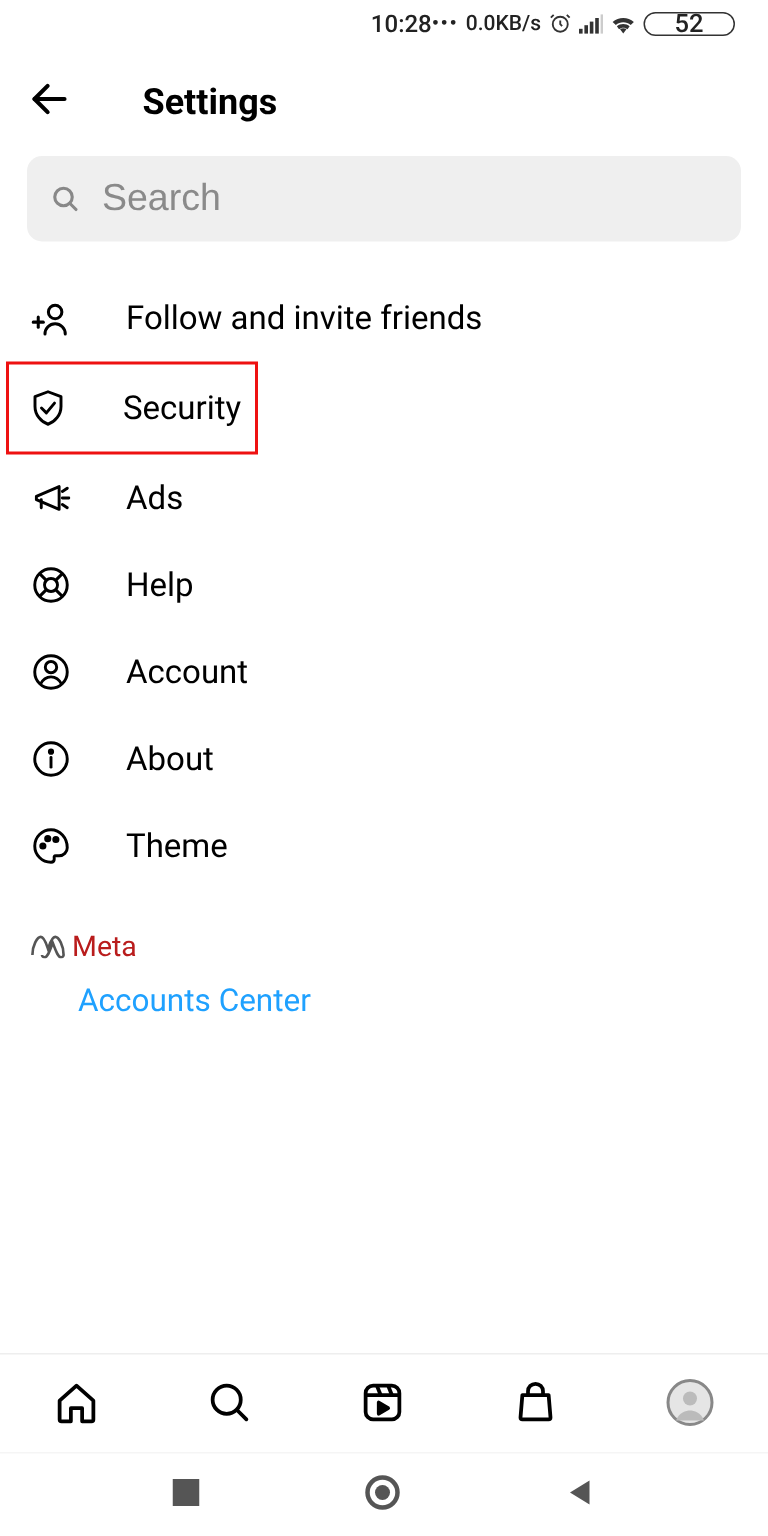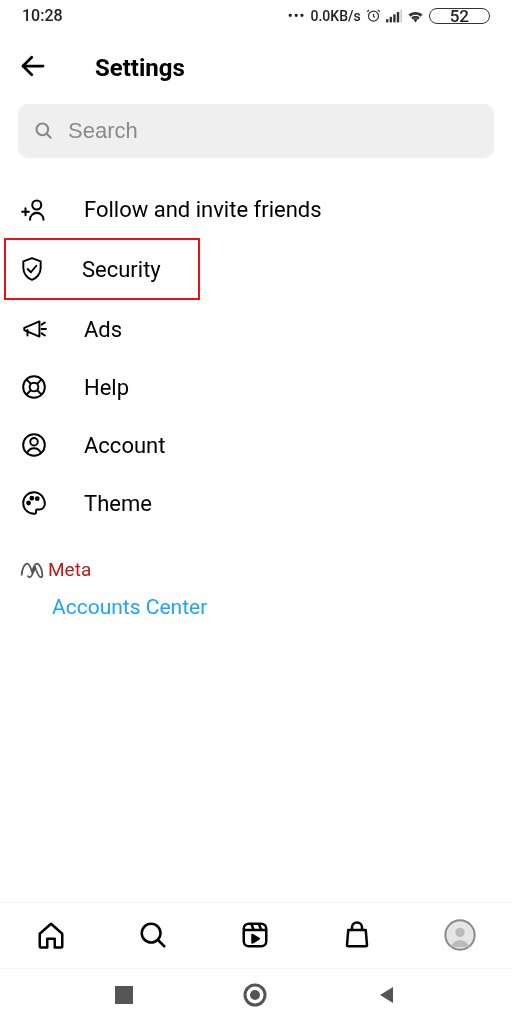--- a/index.html
+++ b/index.html
@@ -8,21 +8,21 @@
     height: 1024px;
     background: #fff;
     font-family: -apple-system, BlinkMacSystemFont, "Segoe UI", Roboto, sans-serif;
     color: #000;
     position: relative;
     overflow: hidden;
   }
   
   .status-bar {
     display: flex;
-    justify-content: space-between;
+    justify-content: flex-end;
     align-items: center;
     padding: 6px 22px 4px 22px;
     font-size: 16px;
     font-weight: 500;
     color: #222;
   }
   .status-right { display: flex; align-items: center; gap: 5px; font-size: 14px; }
   .status-right svg { display: block; }
   .battery {
     border: 1.5px solid #333; border-radius: 8px;
@@ -42,36 +42,36 @@
     margin: 0 18px 22px;
     background: #efefef;
     border-radius: 10px;
     display: flex;
     align-items: center;
     padding: 14px 16px;
     gap: 14px;
   }
   .search-box input {
     border: none; background: transparent;
-    font-size: 22px; color: #000000;
+    font-size: 25px; color: #000000;
     outline: none; flex: 1;
   }
   .search-box input::placeholder { color: #8a8a8a; }
   
   .menu-list { padding: 0 18px; }
   .menu-item {
     display: flex;
     align-items: center;
     gap: 36px;
     padding: 15px 2px;
     font-size: 22px;
     cursor: pointer;
   }
   .menu-item .icon { width: 28px; height: 28px; display: flex; align-items: center; justify-content: center; flex-shrink: 0; }
-  .highlight { border: 2.5px solid #e11; margin-left: -14px; padding-left: 12px; width: 196px; }
+  .highlight { border: 2.5px solid #e11; margin-left: -14px; padding-left: 12px; width: 168px; }
   
   .meta-section { padding: 26px 20px 0; }
   .meta-logo { display: flex; align-items: center; gap: 4px; }
   .meta-label { font-size: 19px; color: #b91c1c; }
   .accounts-center { color: #1fa1ff; font-size: 21px; margin-top: 14px; margin-left: 32px; }
   
   .bottom-nav {
     position: absolute;
     bottom: 56px; left: 0; right: 0;
     border-top: 1px solid #eee;
@@ -196,20 +196,30 @@
     <span class="icon">
       <svg width="26" height="26" viewBox="0 0 24 24" fill="none" stroke="#000" stroke-width="1.8">
           <circle cx="12" cy="12" r="10"></circle>
           <circle cx="12" cy="9" r="3.5"></circle>
           <path d="M5.5 19.5c1.5-3 4-4.5 6.5-4.5s5 1.5 6.5 4.5"></path>
         </svg>
     </span>
     <span>Account</span>
   </div>
 
+  <div class="menu-item">
+    <span class="icon">
+      <svg width="26" height="26" viewBox="0 0 24 24" fill="none" stroke="#000" stroke-width="1.8" stroke-linecap="round">
+          <circle cx="12" cy="12" r="10"></circle>
+          <line x1="12" y1="11" x2="12" y2="17"></line>
+          <circle cx="12" cy="7.5" r="1" fill="#000"></circle>
+        </svg>
+    </span>
+    <span>About</span>
+  </div>
 
   <div class="menu-item">
     <span class="icon">
       <svg width="26" height="26" viewBox="0 0 24 24" fill="none" stroke="#000" stroke-width="1.8">
           <path d="M12 2a10 10 0 100 20c1.5 0 2-1 2-2s-.5-2 1-2h2a5 5 0 005-5c0-6-4.5-11-10-11z"></path>
           <circle cx="7" cy="12" r="1.3" fill="#000"></circle>
           <circle cx="10" cy="7.5" r="1.3" fill="#000"></circle>
           <circle cx="15" cy="8" r="1.3" fill="#000"></circle>
         </svg>
     </span>

